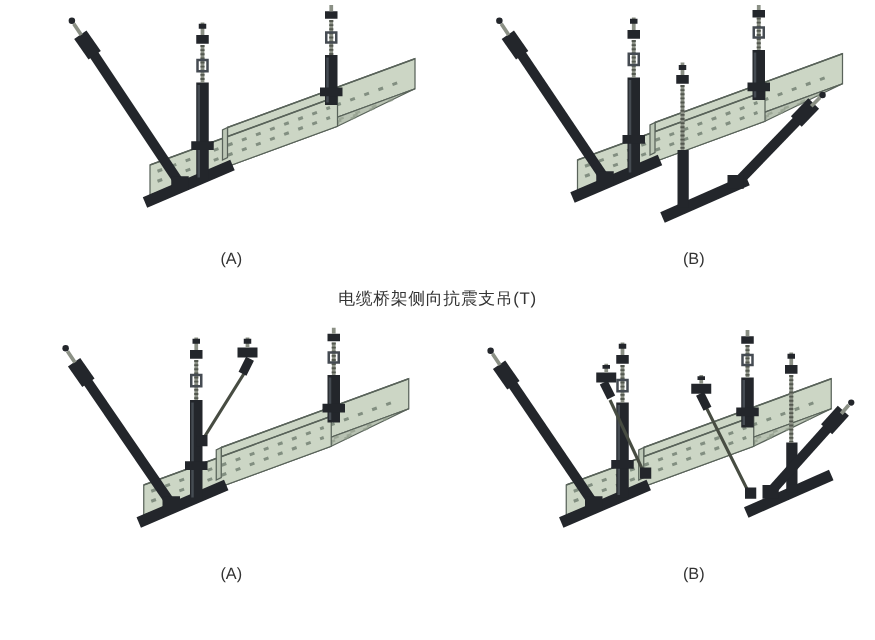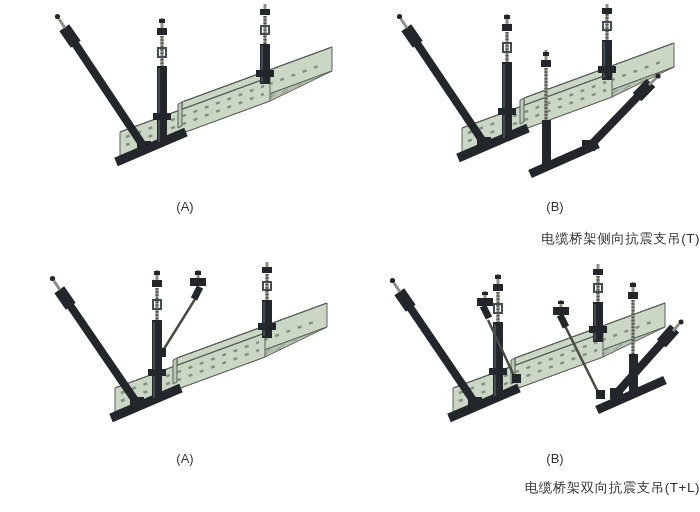--- a/index.html
+++ b/index.html
@@ -6,21 +6,21 @@
   .page{
     position:relative;width:700px;height:512px;background:#ffffff;overflow:hidden;
     font-family:"Liberation Sans", sans-serif;
   }
   .panel{position:absolute;}
   .fig-label{
     position:absolute;width:130px;text-align:center;
     font-size:13px;color:var(--text,#333);
   }
   .fig-caption{
-    position:absolute;left:0;width:700px;text-align:right;
+    position:absolute;left:0;width:700px;text-align:center;
     font-size:13.5px;color:var(--text,#333);letter-spacing:0.5px;
   }
   
   .tray-side{fill:var(--tray-side,#ccd6c5);stroke:var(--tray-edge,#59635a);stroke-width:1;}
   .tray-floor{fill:var(--tray-floor,#b9c3b3);stroke:var(--tray-edge,#59635a);stroke-width:1;}
   .tray-end{fill:var(--tray-end,#bcc7b6);stroke:var(--tray-edge,#59635a);stroke-width:1;}
   .edge{stroke:var(--tray-edge,#59635a);stroke-width:1.2;fill:none;}
   .perf{stroke:var(--perf,#6f7d6f);stroke-width:2.4;stroke-dasharray:4 8;fill:none;opacity:.8;}
   .perf-floor{stroke:var(--perf-floor,#8d9a88);stroke-width:2;stroke-dasharray:4 10;fill:none;opacity:.65;}
   .strut{stroke:var(--strut-dark,#23262b);fill:none;}
@@ -266,14 +266,13 @@
       <rect class="strut-fill" x="190" y="39" width="6" height="3"></rect>
     </g>
   </svg>
 
   <div class="fig-label" style="left:120px;top:199px">(A)</div>
   <div class="fig-label" style="left:490px;top:199px">(B)</div>
   <div class="fig-caption" style="top:230px">电缆桥架侧向抗震支吊(T)</div>
 
   <div class="fig-label" style="left:120px;top:451px">(A)</div>
   <div class="fig-label" style="left:490px;top:451px">(B)</div>
-  <div class="fig-caption" style="top:479px">电缆桥架双向抗震支吊(T+L)</div>
 </div>
 
 </body></html>

